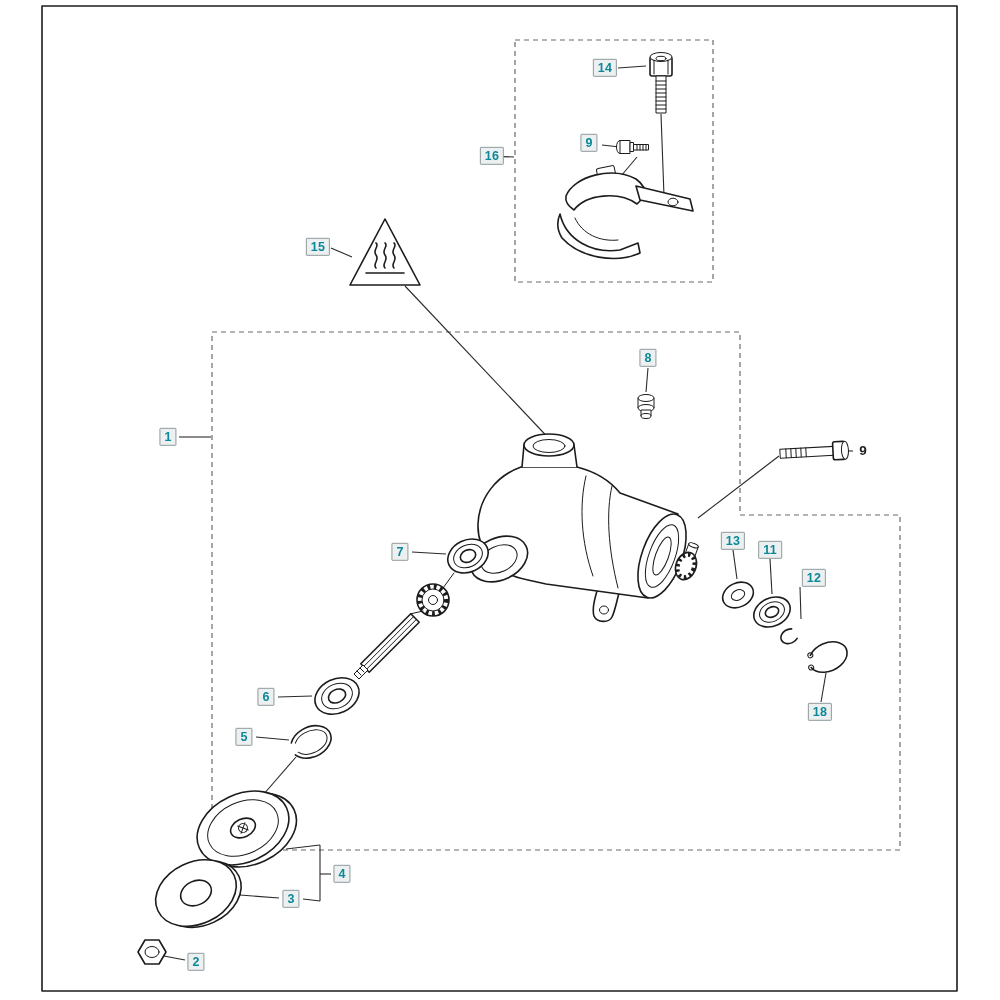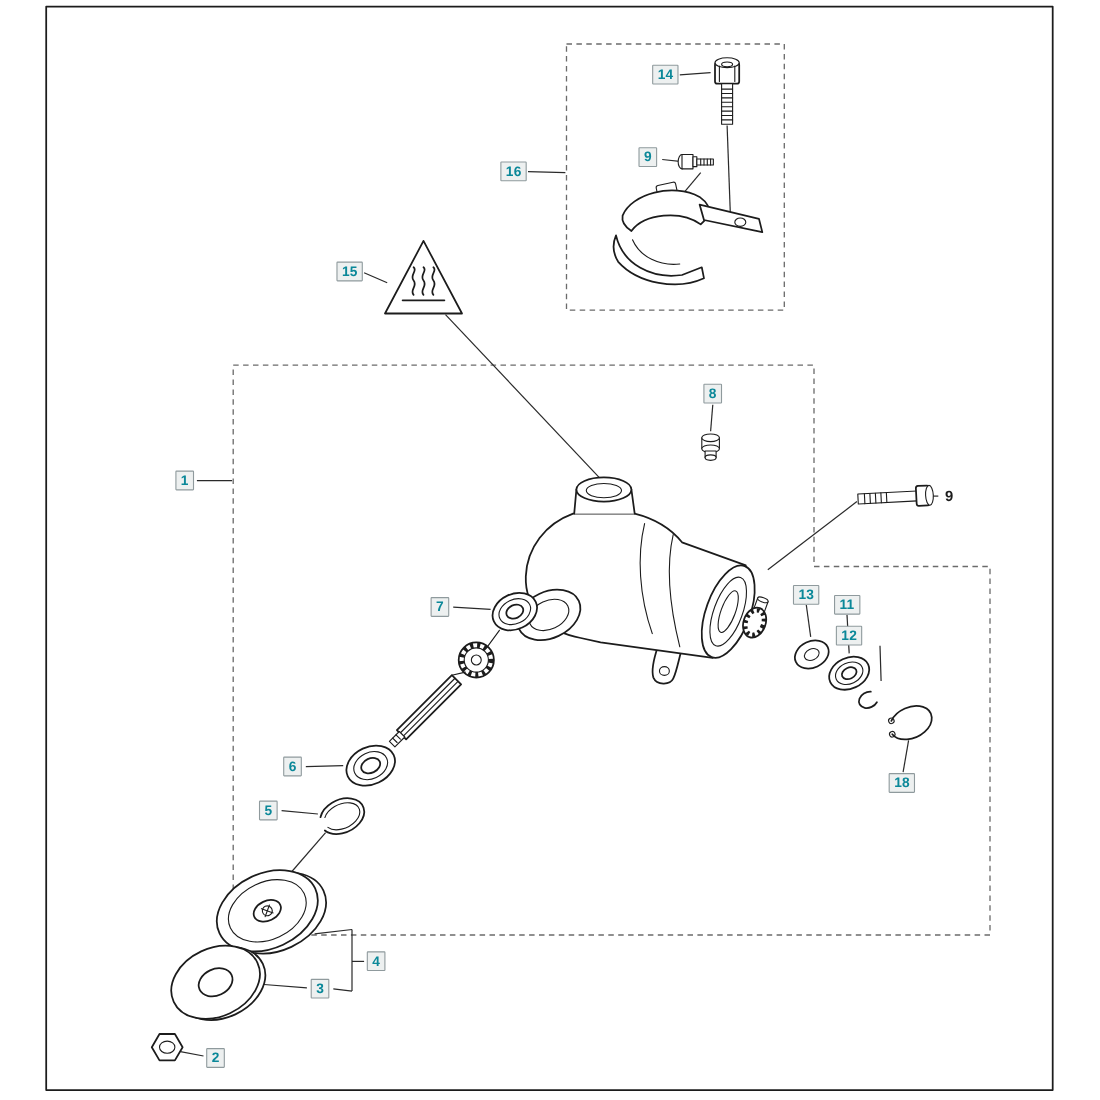--- a/index.html
+++ b/index.html
@@ -234,19 +234,19 @@
   <div class="callout" style="left:196px;top:962px">2</div>
   <div class="callout" style="left:291px;top:899px">3</div>
   <div class="callout" style="left:342px;top:874px">4</div>
   <div class="callout" style="left:244px;top:737px">5</div>
   <div class="callout" style="left:266px;top:697px">6</div>
   <div class="callout" style="left:400px;top:552px">7</div>
   <div class="callout" style="left:648px;top:358px">8</div>
   <div class="callout plain" style="left:863px;top:451px">9</div>
   <div class="callout" style="left:733px;top:541px">13</div>
   <div class="callout" style="left:770px;top:550px">11</div>
-  <div class="callout" style="left:772px;top:578px">12</div>
+  <div class="callout" style="left:814px;top:578px">12</div>
   <div class="callout" style="left:820px;top:712px">18</div>
   <div class="callout" style="left:605px;top:68px">14</div>
   <div class="callout" style="left:589px;top:143px">9</div>
-  <div class="callout" style="left:467px;top:156px">16</div>
+  <div class="callout" style="left:492px;top:156px">16</div>
   <div class="callout" style="left:318px;top:247px">15</div>
 </div>
 
 </body></html>

